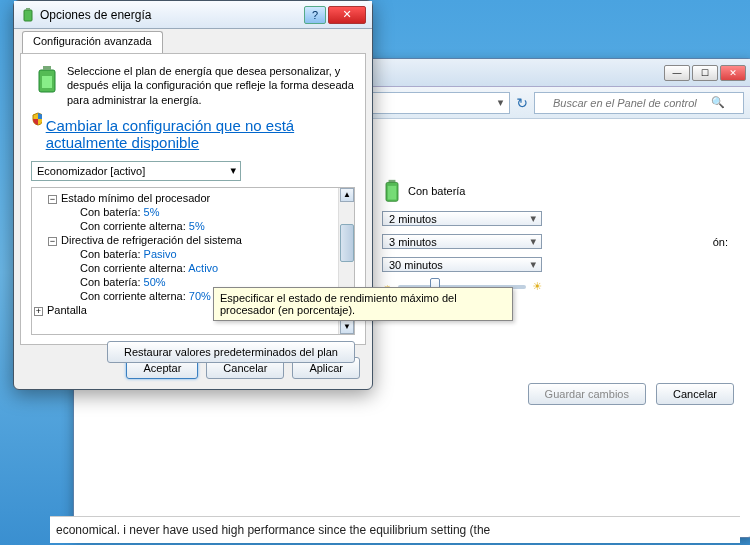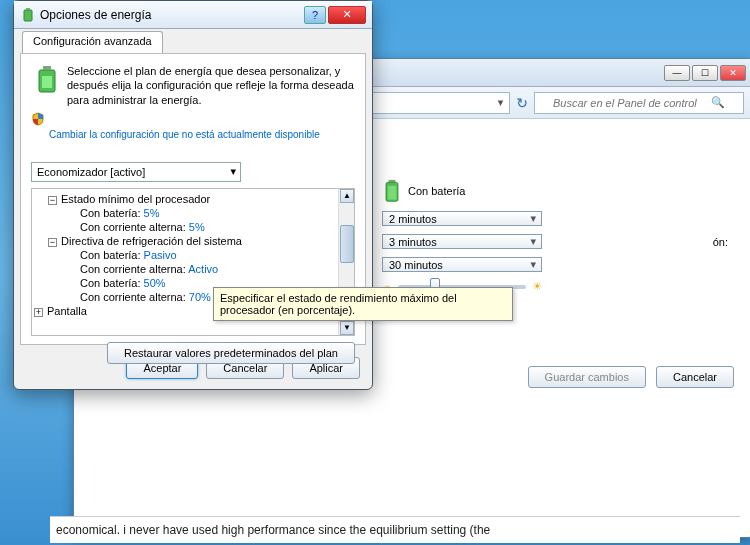--- a/index.html
+++ b/index.html
@@ -19,36 +19,36 @@
 .col-hdr{display:flex;align-items:center;gap:6px;font-weight:normal;font-size:11px}
 .bat-icon{width:20px;height:24px}
 .plug-icon{width:26px;height:14px}
 .dropdown{height:15px;border:1px solid #8a9cb0;background:linear-gradient(180deg,#fff,#e8eef5);padding:0 18px 0 6px;position:relative;cursor:pointer;display:flex;align-items:center}
 .dropdown::after{content:"▾";position:absolute;right:5px;color:#555}
 .slider-row{display:flex;align-items:center;gap:6px;grid-column:span 1}
 .slider{flex:1;height:4px;background:#c0d0e0;position:relative;border-radius:2px}
 .slider-thumb{position:absolute;width:10px;height:18px;background:linear-gradient(180deg,#fff,#d0e0f0);border:1px solid #6a8ab0;border-radius:2px;top:-7px}
 .sun-sm,.sun-lg{color:#e0b020}
 .link{color:#0066cc;cursor:pointer;display:inline-block;margin:6px 0}
-.btn-row{display:flex;justify-content:flex-end;gap:10px;margin-top:1px}
+.btn-row{display:flex;justify-content:flex-end;gap:10px;margin-top:18px}
 .btn{height:22px;padding:0 16px;border:1px solid #8a9cb0;background:linear-gradient(180deg,#fff,#e0e8f0);border-radius:3px;cursor:pointer}
 .btn.disabled{color:#888}
 
 .dialog{position:absolute;top:0;left:13px;width:360px;height:390px;background:#f0f0f0;border:1px solid #456;border-radius:6px;box-shadow:0 5px 20px rgba(0,0,0,.4);z-index:10}
 .dlg-title{height:28px;background:linear-gradient(180deg,#f8fbff,#dce8f5);display:flex;align-items:center;padding:0 6px;border-bottom:1px solid #9ab}
 .dlg-title .t{flex:1;font-size:12px;padding-left:4px}
 .dlg-help{width:22px;height:18px;border:1px solid #5a8;background:linear-gradient(180deg,#cfe8ff,#8ac0f0);border-radius:2px;display:flex;align-items:center;justify-content:center;margin-right:2px;cursor:help;color:#036}
 .dlg-close{width:38px;height:18px;border:1px solid #a33;background:linear-gradient(180deg,#f55,#c22);border-radius:2px;display:flex;align-items:center;justify-content:center;color:#fff;cursor:pointer}
 .tab-strip{height:24px;display:flex;align-items:flex-end;padding-left:8px;background:#f0f0f0}
 .tab{height:22px;padding:3px 10px;background:#fff;border:1px solid #aaa;border-bottom:none;border-radius:3px 3px 0 0;font-size:11px}
 .dlg-body{background:#fff;margin:0 6px 6px;border:1px solid #bbb;padding:10px;height:292px;position:relative}
 .dlg-icon-row{display:flex;gap:4px}
 .pwr-icon{width:32px;height:32px;flex-shrink:0}
 .dlg-desc{font-size:11px;line-height:1.3}
-.shield-link{color:#0066cc;cursor:pointer;display:inline-block;margin:18px 0;font-size:10px}
+.shield-link{color:#0066cc;text-decoration:underline;cursor:pointer;display:inline-block;margin:6px 0;font-size:15px}
 .plan-select{width:210px;height:20px;border:1px solid #8aa;background:#fff;margin-top:4px;display:flex;align-items:center;padding:0 5px;position:relative;cursor:pointer}
 .plan-select::after{content:"▾";position:absolute;right:4px}
 .tree{border:1px solid #bbb;height:148px;margin-top:6px;overflow:hidden;position:relative;padding:3px 0;font-size:11px}
 .tree-scroll{overflow:hidden}
 .tree-item{padding:1px 0 1px 30px;white-space:nowrap}
 .tree-item.l2{padding-left:48px}
 .tree-item .toggle{display:inline-block;width:9px;height:9px;border:1px solid #888;text-align:center;line-height:7px;font-size:9px;margin-right:4px;margin-left:-14px}
 .tree-val{color:#0066cc}
 .scrollbar{position:absolute;right:0;top:0;width:16px;height:100%;background:#f0f0f0;border-left:1px solid #ddd}
 .scroll-thumb{position:absolute;width:14px;left:1px;top:36px;height:38px;background:linear-gradient(90deg,#d8e4f0,#b8cce0);border:1px solid #8ab;border-radius:2px}

